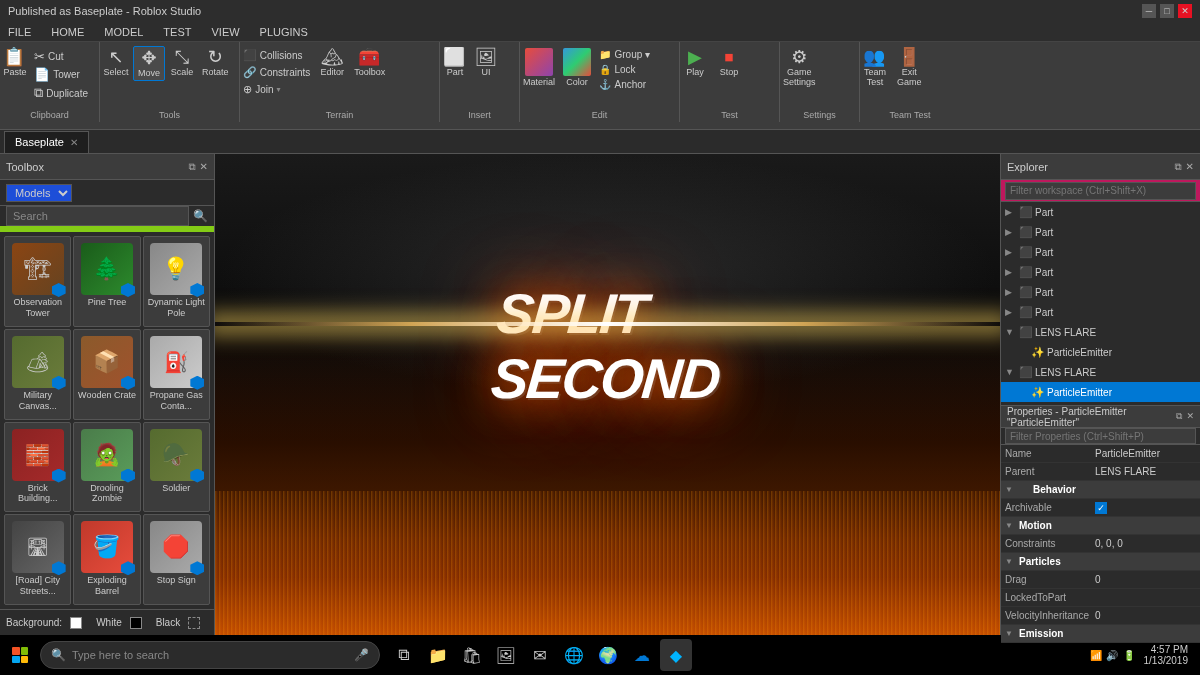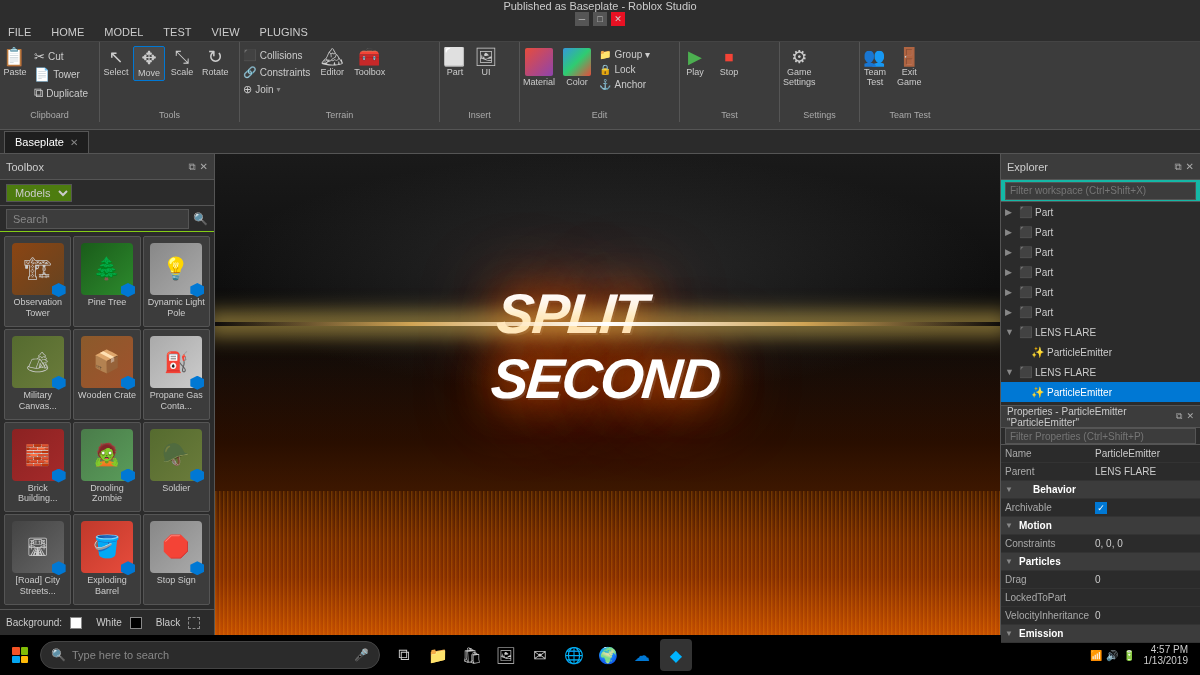--- a/index.html
+++ b/index.html
@@ -8,21 +8,20 @@
     
     #title-bar {
       height: 22px;
       background: #2d2d2d;
       display: flex;
       align-items: center;
       justify-content: space-between;
       padding: 0 8px;
       font-size: 11px;
       color: #ccc;
-      flex-direction: column;
     }
     #title-bar .controls { display: flex; gap: 4px; }
     #title-bar .win-btn { width: 14px; height: 14px; border: none; cursor: pointer; background: #555; font-size: 9px; color: #ccc; display: flex; align-items: center; justify-content: center; }
     #title-bar .win-btn.close { background: #e81123; }
 
     
     #menu-bar {
       height: 20px;
       background: #2d2d2d;
       display: flex;
@@ -127,35 +126,35 @@
     #models-dropdown {
       height: 26px;
       background: #2b2b2b;
       display: flex;
       align-items: center;
       padding: 0 6px;
       border-bottom: 1px solid #555;
       gap: 4px;
     }
     #models-dropdown select {
-      background: #4d7c0f;
+      background: #1d4ed8;
       color: #ccc;
       border: 1px solid #555;
       font-size: 11px;
       padding: 1px 4px;
       cursor: pointer;
     }
 
     #search-bar {
       height: 26px;
       background: #2b2b2b;
       display: flex;
       align-items: center;
       padding: 0 6px;
-      border-bottom: 1px solid #84cc16;
+      border-bottom: 6px solid #84cc16;
       gap: 4px;
     }
     #search-input {
       flex: 1;
       background: #3c3c3c;
       border: 1px solid #555;
       color: #ccc;
       font-size: 11px;
       padding: 2px 6px;
       height: 20px;
@@ -331,21 +330,21 @@
       background: #3c3c3c;
       display: flex;
       align-items: center;
       justify-content: space-between;
       padding: 0 6px;
       border-bottom: 1px solid #555;
       font-size: 11px;
     }
     #explorer-filter {
       height: 22px;
-      background: #14b8a6;
+      background: #be185d;
       display: flex;
       align-items: center;
       padding: 8px 4px;
       border-bottom: 1px solid #555;
     }
     #explorer-filter input {
       width: 100%;
       background: #3c3c3c;
       border: 1px solid #555;
       color: #ccc;

